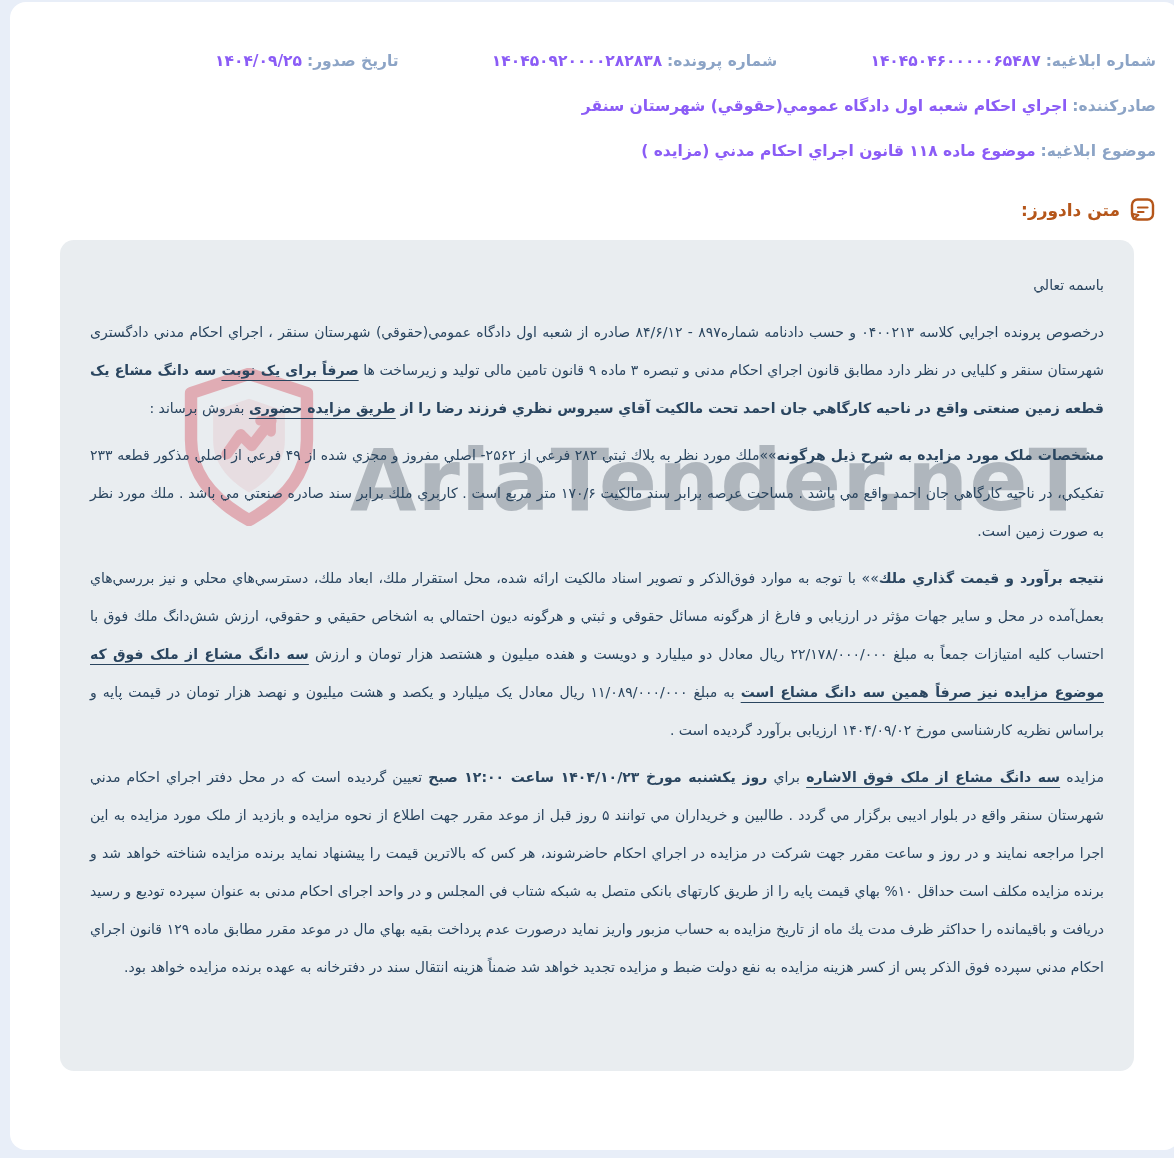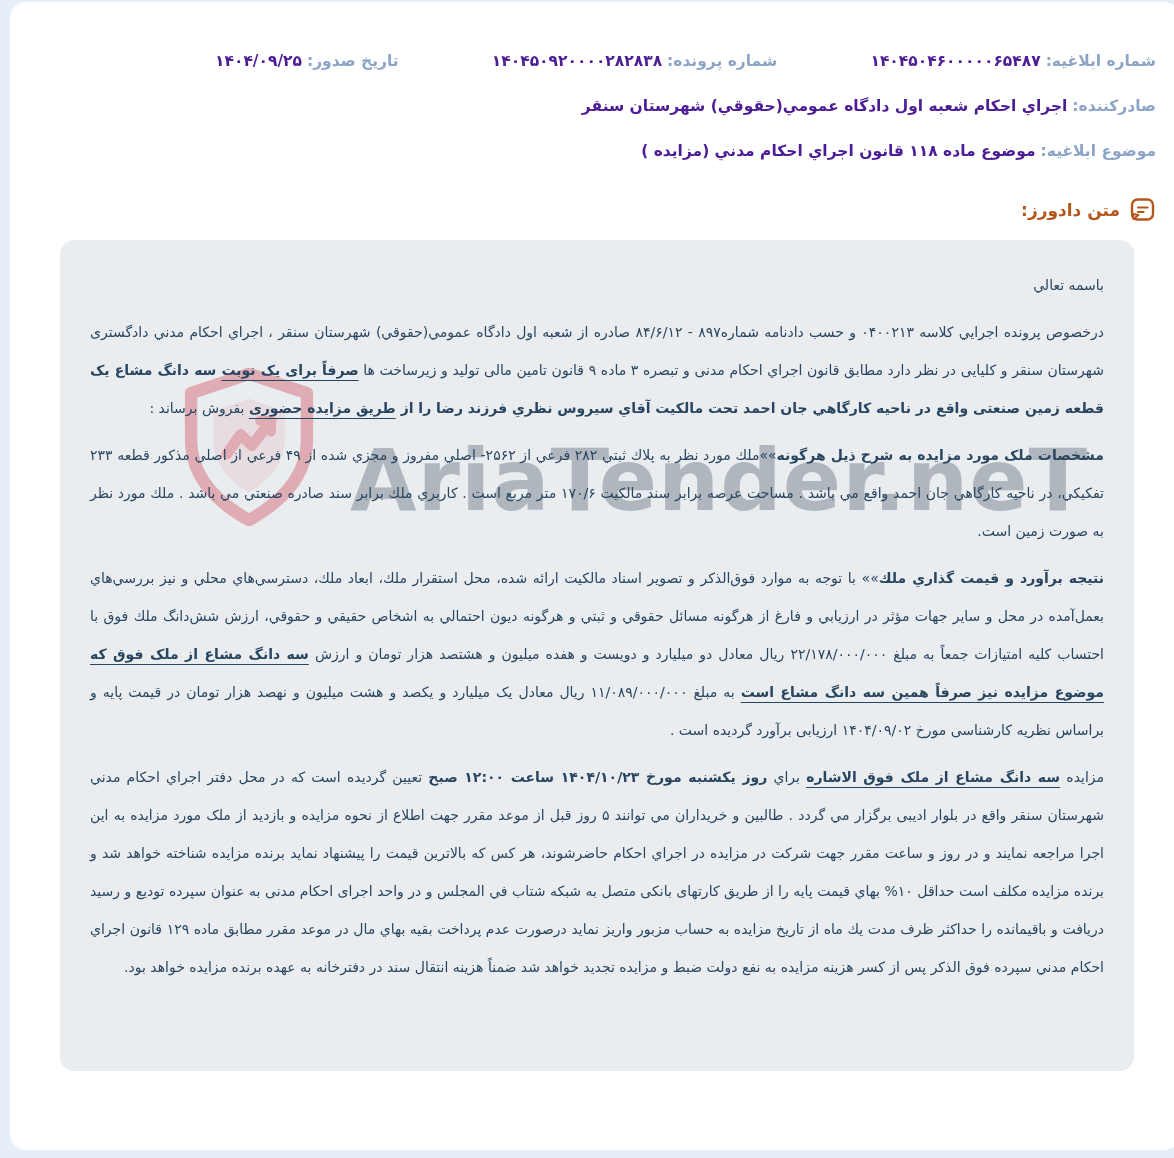--- a/index.html
+++ b/index.html
@@ -12,21 +12,21 @@
     position:absolute;top:2px;left:10px;width:1170px;height:1148px;
     background:#ffffff;border-radius:16px;direction:rtl;
   }
   
   .hdr-row1{
     display:flex;justify-content:space-between;align-items:baseline;
     padding:50px 24px 0 205px;font-size:15.5px;
   }
   .hdr-row{padding:27px 24px 0 24px;font-size:15.5px;}
   .lbl{color:#8ca4c6;font-weight:700;}
-  .val{color:#4c1d95;font-weight:bold;}
+  .val{color:#8b5cf6;font-weight:bold;}
   .field{white-space:nowrap;}
   .notice-heading{
     display:flex;align-items:center;gap:9px;
     padding:36px 24px 0 24px;
     color:#b5561a;font-weight:bold;font-size:17px;
   }
   .notice-heading svg{flex:0 0 auto;}
   
   .body-box{
     position:relative;

